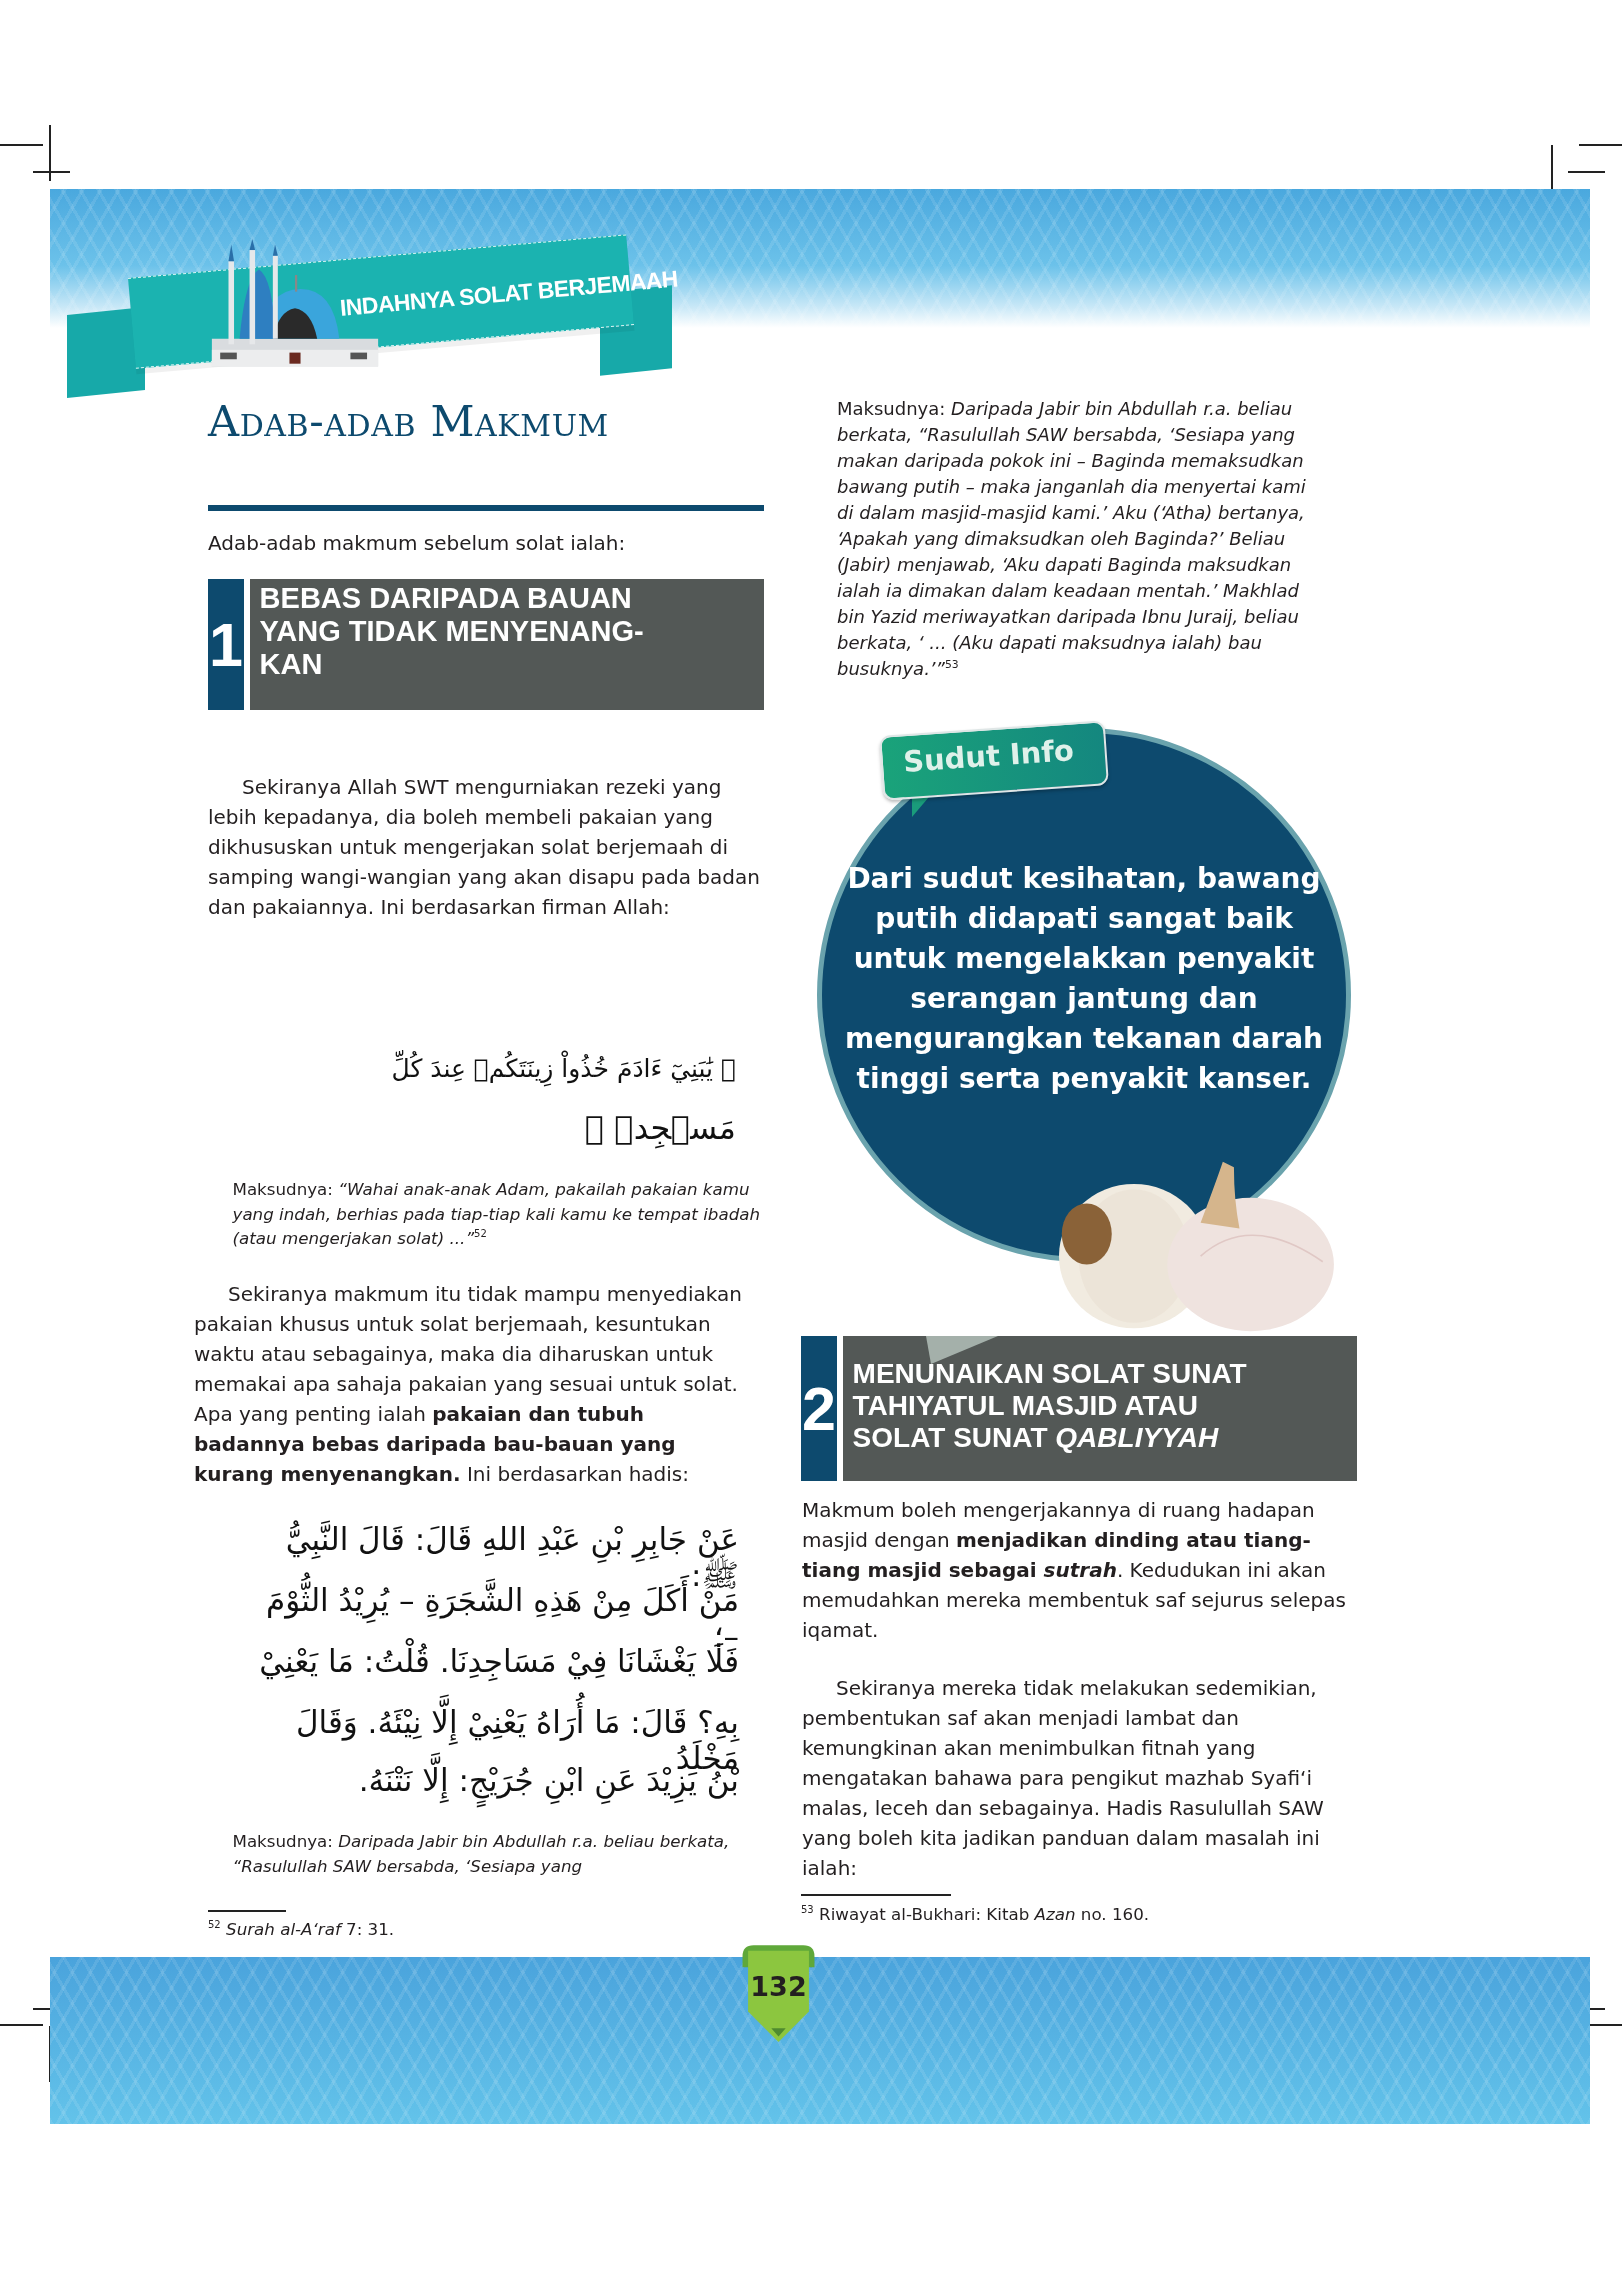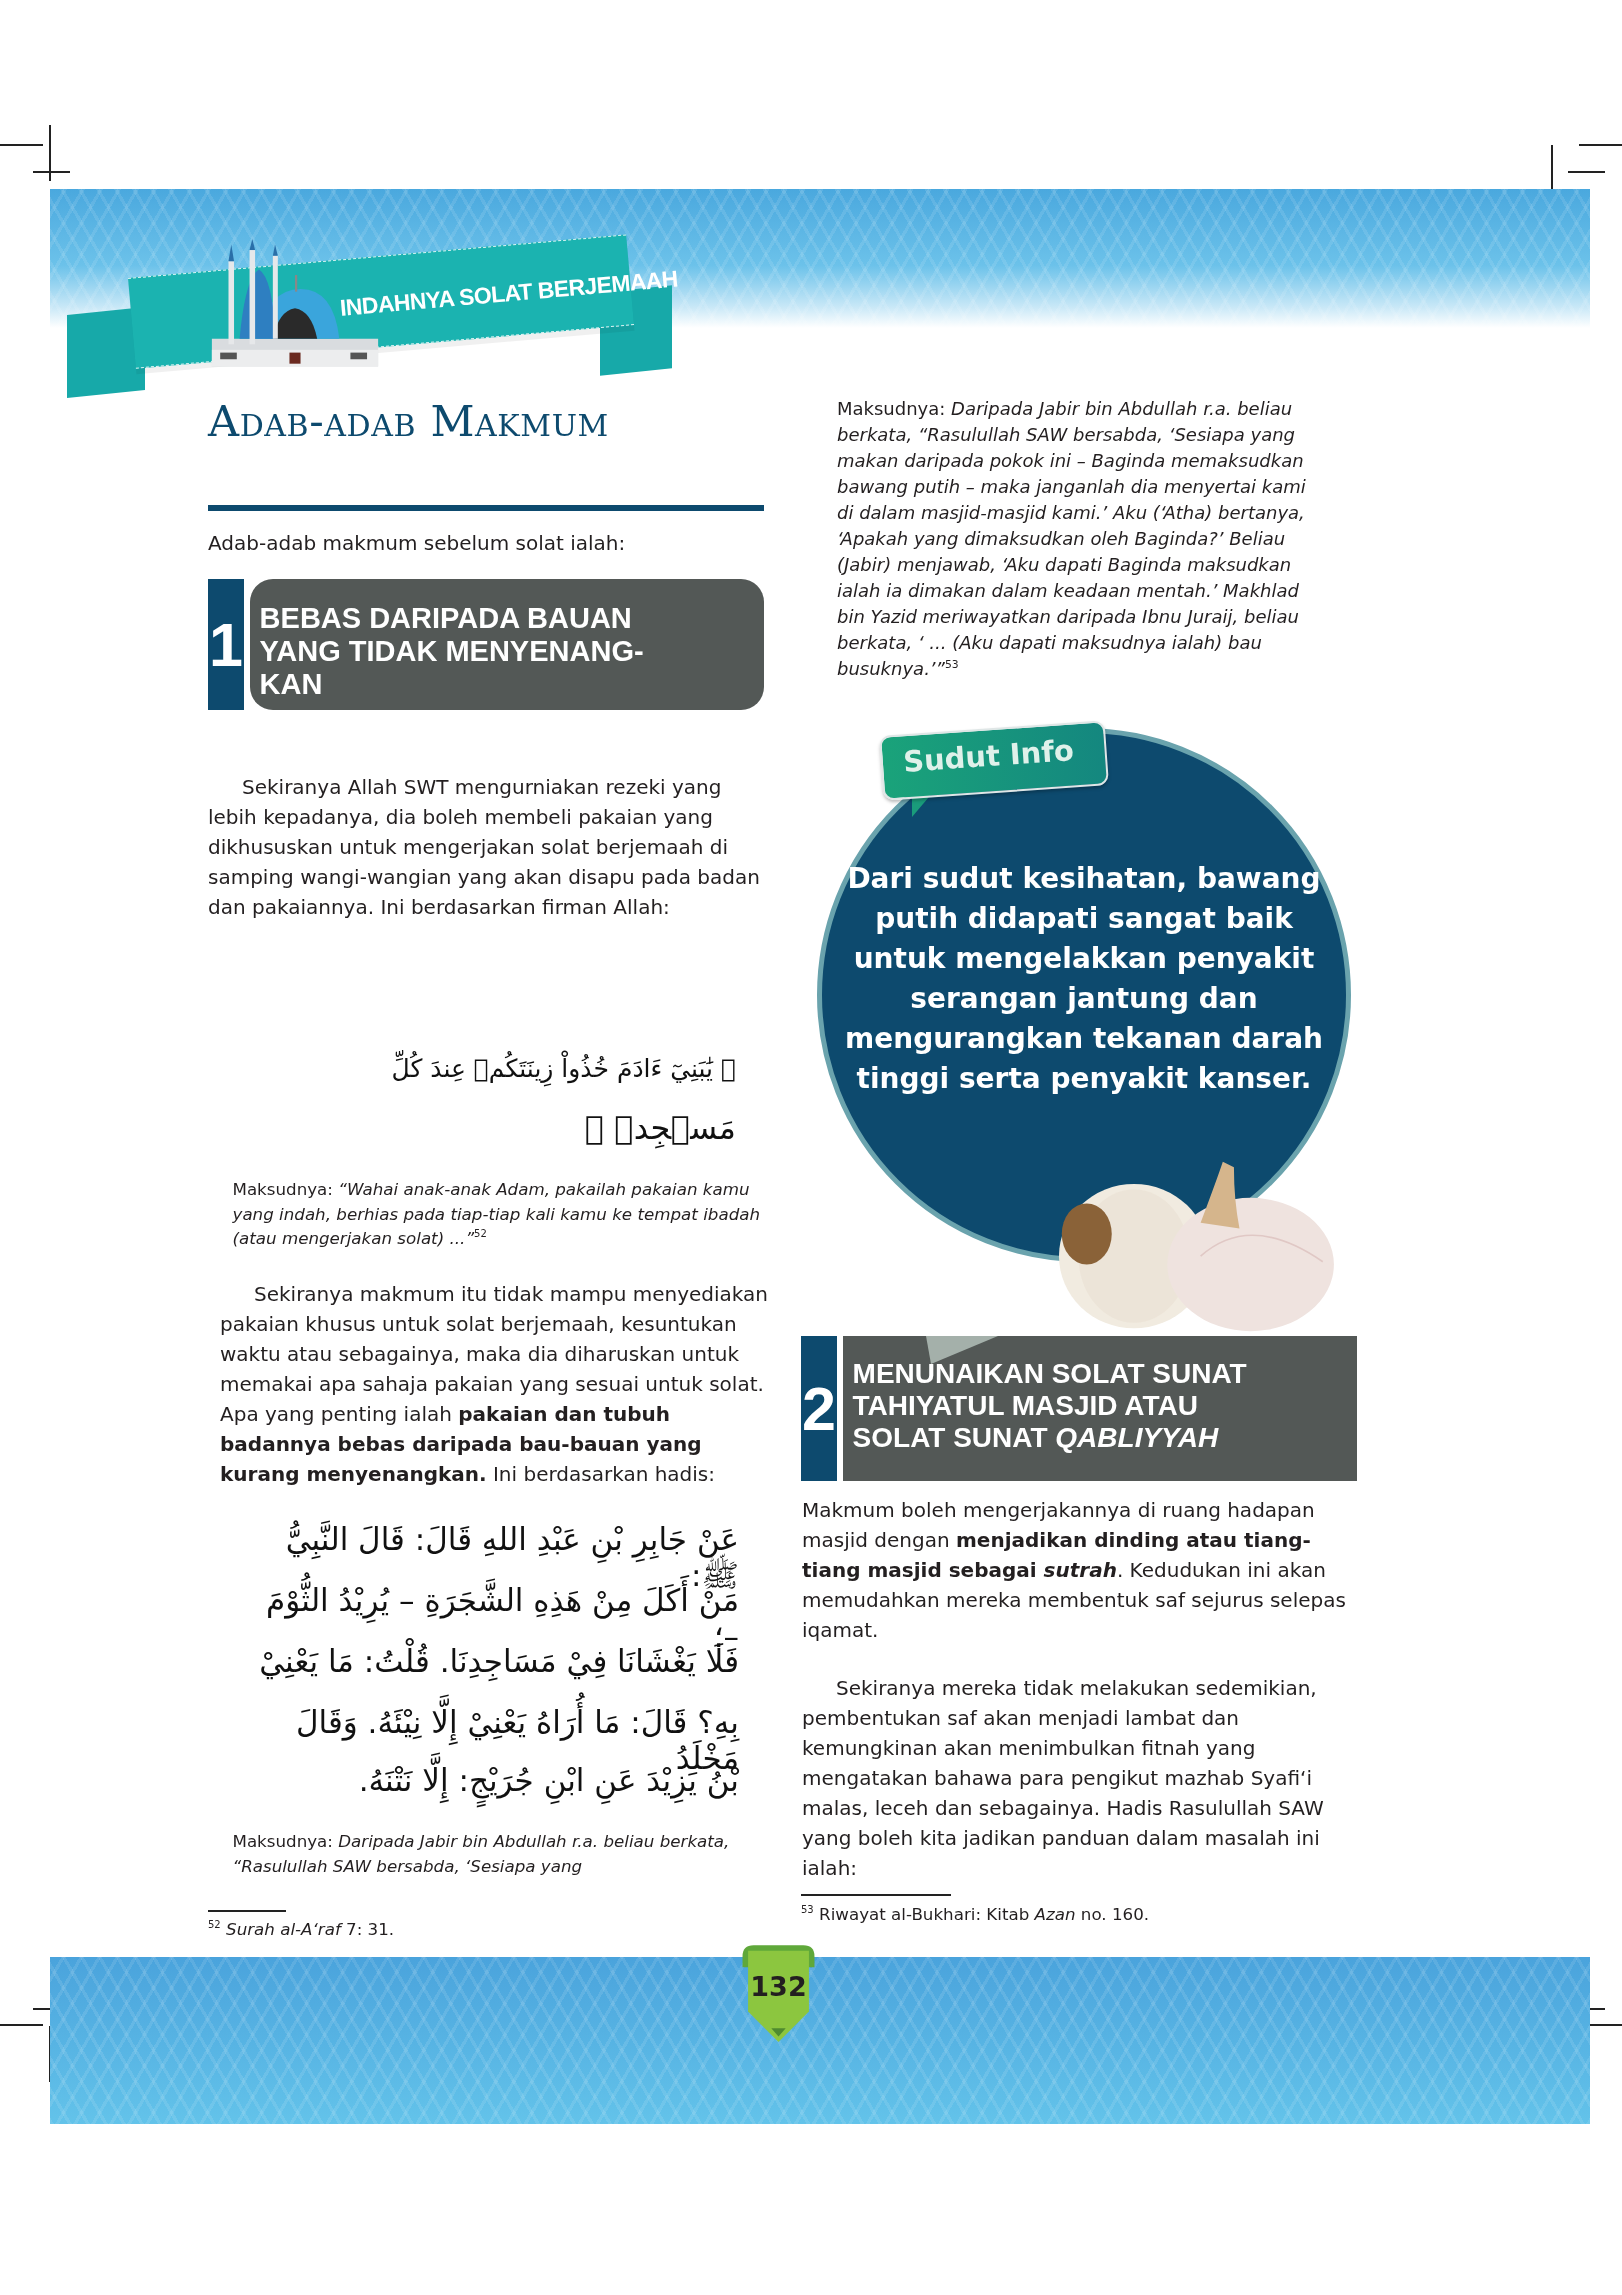--- a/index.html
+++ b/index.html
@@ -130,39 +130,39 @@
 </h1>
 <div class="title-rule"></div>
 
 <div class="col" style="left:208px;top:528px;width:556px;">
   <p>Adab-adab makmum sebelum solat ialah:</p>
 </div>
 
 <div class="section-head" style="left:208px;top:579px;width:556px;">
   <div class="sh-num">1</div>
   <div class="sh-gap"></div>
-  <div class="sh-box" style="padding-top:23px;border-radius:23px;">
+  <div class="sh-box" style="padding-top:3px;">
     <span>BEBAS DARIPADA BAUAN</span><br>
     <span>YANG TIDAK MENYENANG-</span><br>
     <span>KAN</span>
   </div>
 </div>
 
 <div class="col" style="left:208px;top:744px;width:556px;">
   <p class="indent" style="margin-top:28px;">Sekiranya Allah SWT mengurniakan rezeki yang lebih kepadanya, dia boleh membeli pakaian yang dikhususkan untuk mengerjakan solat berjemaah di samping wangi-wangian yang akan disapu pada badan dan pakaiannya. Ini berdasarkan firman Allah:</p>
 </div>
 
 <div class="arabic" style="left:208px;top:1054px;width:528px;font-size:25px;">﴿ يَٰبَنِيٓ ءَادَمَ خُذُواْ زِينَتَكُمۡ عِندَ كُلِّ</div>
 <div class="arabic" style="left:208px;top:1109px;width:528px;font-size:32px;">مَسۡجِدٖ ﴾</div>
 
 <div class="col quote" style="left:208px;top:1177px;width:531px;">
   <p><span>Maksudnya: </span><i>“Wahai anak-anak Adam, pakailah pakaian kamu yang indah, berhias pada tiap-tiap kali kamu ke tempat ibadah (atau mengerjakan solat) ...”</i><sup>52</sup></p>
 </div>
 
-<div class="col indent" style="left:220px;top:1279px;width:556px;">
+<div class="col indent" style="left:194px;top:1279px;width:556px;">
   <p><span>Sekiranya makmum itu tidak mampu menyediakan pakaian khusus untuk solat berjemaah, kesuntukan waktu atau sebagainya, maka dia diharuskan untuk memakai apa sahaja pakaian yang sesuai untuk solat. Apa yang penting ialah </span><b>pakaian dan tubuh badannya bebas daripada bau-bauan yang kurang menyenangkan.</b><span> Ini berdasarkan hadis:</span></p>
 </div>
 
 <div>
   <div class="arabic" style="left:233px;top:1521px;width:506px;font-size:31px;">عَنْ جَابِرِ بْنِ عَبْدِ اللهِ قَالَ: قَالَ النَّبِيُّ ﷺ:</div>
   <div class="arabic" style="left:233px;top:1582px;width:506px;font-size:31px;">مَنْ أَكَلَ مِنْ هَذِهِ الشَّجَرَةِ – يُرِيْدُ الثُّوْمَ –؛</div>
   <div class="arabic" style="left:233px;top:1643px;width:506px;font-size:31px;">فَلَا يَغْشَانَا فِيْ مَسَاجِدِنَا. قُلْتُ: مَا يَعْنِيْ</div>
   <div class="arabic" style="left:233px;top:1704px;width:506px;font-size:31px;">بِهِ؟ قَالَ: مَا أُرَاهُ يَعْنِيْ إِلَّا نِيْئَهُ. وَقَالَ مَخْلَدُ</div>
   <div class="arabic" style="left:233px;top:1762px;width:506px;font-size:31px;">بْنُ يَزِيْدَ عَنِ ابْنِ جُرَيْجٍ: إِلَّا نَتْنَهُ.</div>
 </div>

